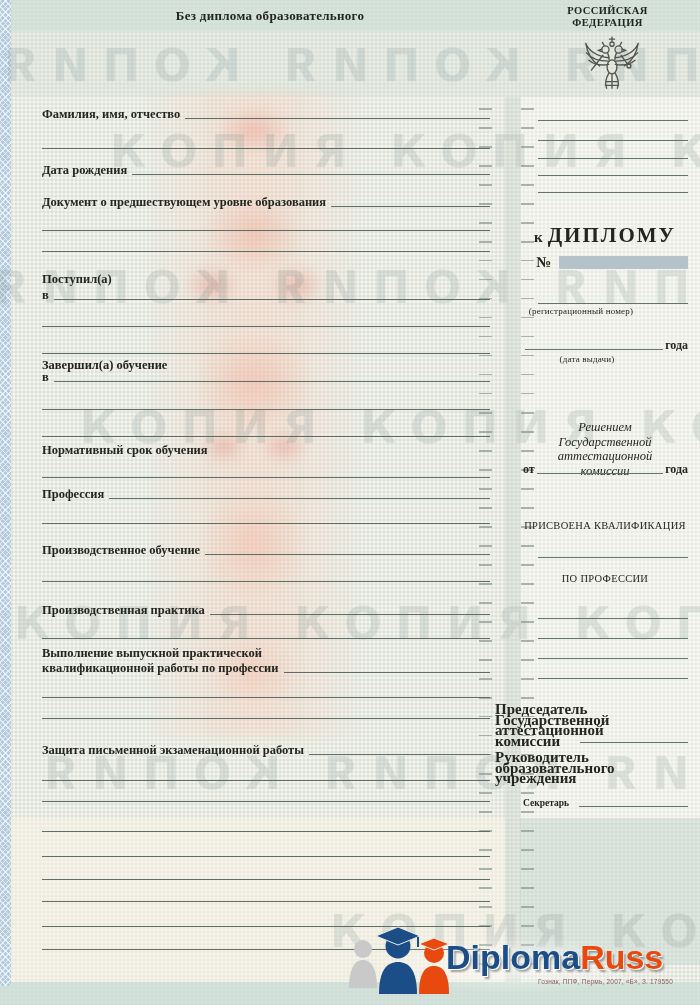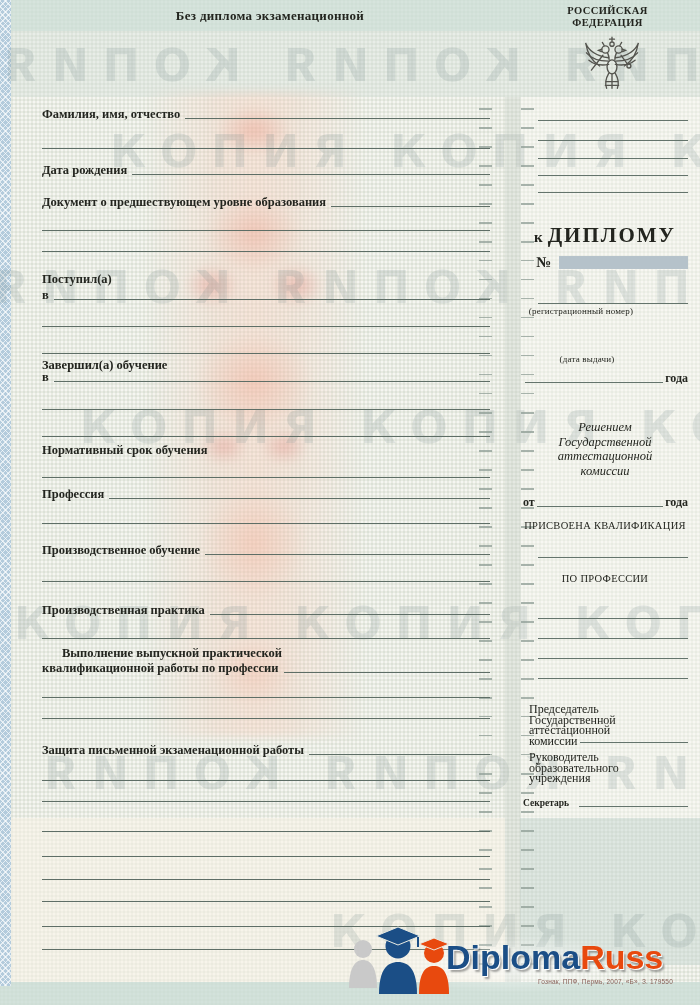--- a/index.html
+++ b/index.html
@@ -57,27 +57,27 @@
   .rtitle1{position:absolute;left:520px;top:205px;width:170px;text-align:center;
     font-weight:bold;font-size:15px;letter-spacing:2px;}
   .rtitle2{position:absolute;left:520px;top:223px;width:170px;text-align:center;font-weight:bold;}
   .rtitle2 .small{font-size:15px;letter-spacing:1px;}
   .rtitle2 .big{font-size:21px;letter-spacing:2px;}
   .numrow{position:absolute;left:536px;top:254px;width:152px;display:flex;align-items:center;}
   .numrow .nosign{font-weight:bold;font-size:15px;}
   .numrow .redact{flex:1;height:13px;margin-left:8px;background:#b5c2ca;}
   .rcaption{position:absolute;font-size:9px;text-align:center;letter-spacing:.2px;}
   .rlinerow{position:absolute;left:523px;width:165px;display:flex;align-items:flex-end;height:15px;
-    font-weight:bold;font-size:12px;margin-top:33px;}
+    font-weight:bold;font-size:12px;}
   .rlinerow .ln{flex:1;border-bottom:1px solid #64746c;height:0;margin:0 2px 2px 2px;}
   .rlinerow .word{white-space:nowrap;line-height:13px;}
   .ritalic{position:absolute;left:520px;top:388px;width:170px;text-align:center;
     font-style:italic;font-size:12.5px;line-height:14.5px;white-space:pre-line;margin-top:32px;}
   .rcaps{position:absolute;left:518px;width:174px;text-align:center;font-weight:normal;font-size:10.5px;letter-spacing:.3px;}
-  .rsig{position:absolute;left:529px;font-weight:normal;font-size:12px;line-height:10.5px;white-space:pre-line;}
+  .rsig{position:absolute;left:495px;font-weight:bold;font-size:15px;line-height:10.5px;white-space:pre-line;}
   .rsigline{position:absolute;left:580px;width:108px;border-bottom:1px solid #64746c;height:0;}
   .secrow{position:absolute;left:523px;top:794px;width:165px;display:flex;align-items:flex-end;height:14px;
     font-weight:bold;font-size:9.5px;}
   .secrow .ln{flex:1;border-bottom:1px solid #64746c;height:0;margin-left:10px;margin-bottom:1px;}
   
   .logo{position:absolute;left:346px;top:922px;width:350px;height:78px;}
   .logo-glow{position:absolute;left:330px;top:915px;width:370px;height:90px;
     background:radial-gradient(ellipse 180px 38px at 50% 55%, rgba(255,255,255,.65), transparent 75%);}
   .brand{position:absolute;left:100px;top:16px;font-family:"Liberation Sans",sans-serif;
     font-weight:bold;font-size:34px;letter-spacing:0;white-space:nowrap;
@@ -105,21 +105,21 @@
   <div class="copy-wm mir" style="left:-20px;top:262px;">КОПИЯ  КОПИЯ  КОПИЯ</div>
   <div class="copy-wm" style="left:80px;top:402px;">КОПИЯ  КОПИЯ  КОПИЯ</div>
   <div class="copy-wm" style="left:14px;top:598px;">КОПИЯ  КОПИЯ  КОПИЯ</div>
   <div class="copy-wm mir" style="left:30px;top:748px;">КОПИЯ  КОПИЯ  КОПИЯ</div>
   <div class="copy-wm" style="left:330px;top:906px;">КОПИЯ  КОПИЯ  КОПИЯ</div>
 
   <div class="spine"></div>
   <div class="tickcol" style="left:479px;top:108px;height:858px;"></div>
   <div class="tickcol" style="left:521px;top:108px;height:858px;"></div>
 
-  <div class="topnote">Без диплома экзаменационной</div>
+  <div class="topnote">Без диплома образовательного</div>
   <div class="country">РОССИЙСКАЯ
 ФЕДЕРАЦИЯ</div>
 
   <svg class="eagle" viewBox="0 0 80 80">
     <g stroke="#54544e" fill="none" stroke-width="1.6" stroke-linecap="round">
       <path d="M40 5 v5 M37 7.5 h6"></path>
       <circle cx="40" cy="13.5" r="2.6"></circle>
       <circle cx="32" cy="20" r="4.4"></circle>
       <circle cx="48" cy="20" r="4.4"></circle>
       <path d="M27.8 19.5 l-4.2 1.5 3.6 1.6"></path>
@@ -186,21 +186,21 @@
     <span class="ln"></span>
   </div>
   <div class="lhr" style="top:581px;"></div>
 
   <div class="lrow" style="top:599px;">
     <span class="lbl">Производственная практика</span>
     <span class="ln"></span>
   </div>
   <div class="lhr" style="top:638px;"></div>
 
-  <div class="plbl" style="top:646px;margin-left:20px;">Выполнение выпускной практической</div>
+  <div class="plbl" style="top:646px;">Выполнение выпускной практической</div>
   <div class="lrow" style="top:657px;">
     <span class="lbl">квалификационной работы по профессии</span>
     <span class="ln"></span>
   </div>
   <div class="lhr" style="top:697px;"></div>
   <div class="lhr" style="top:718px;"></div>
 
   <div class="lrow" style="top:739px;">
     <span class="lbl">Защита письменной экзаменационной работы</span>
     <span class="ln"></span>

